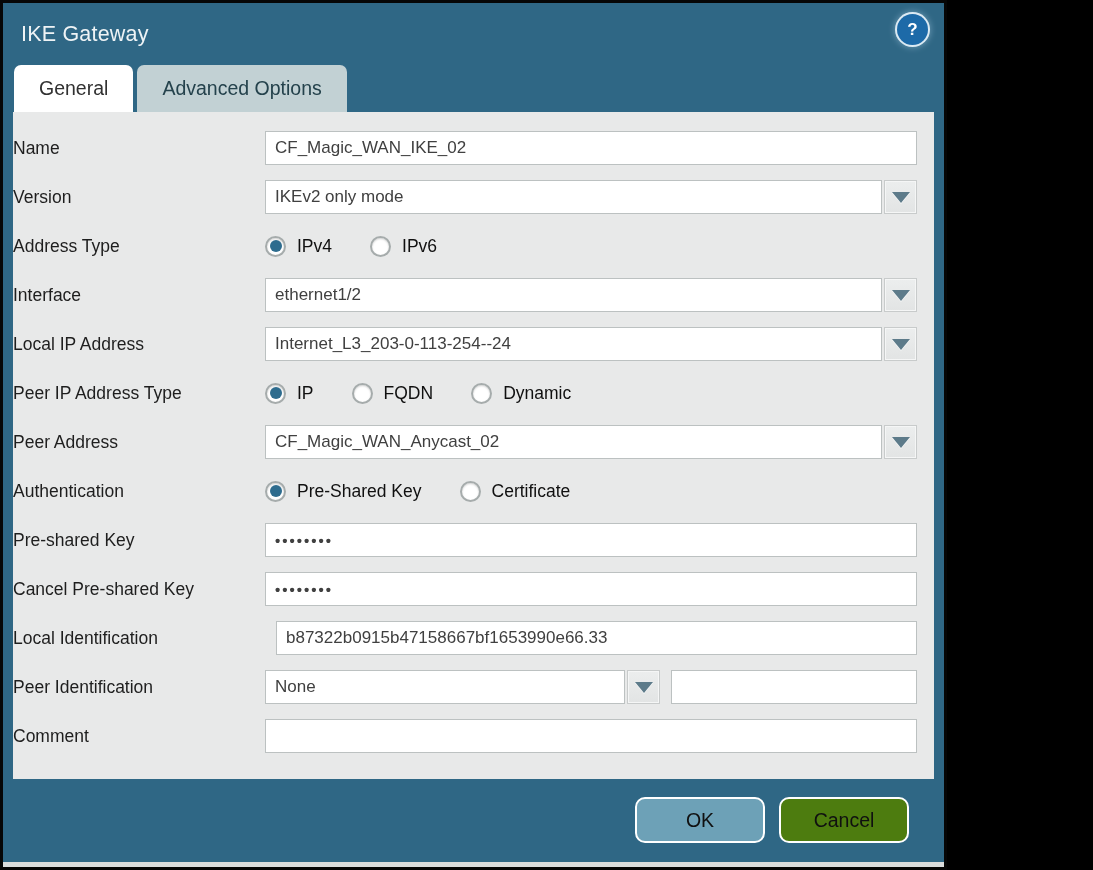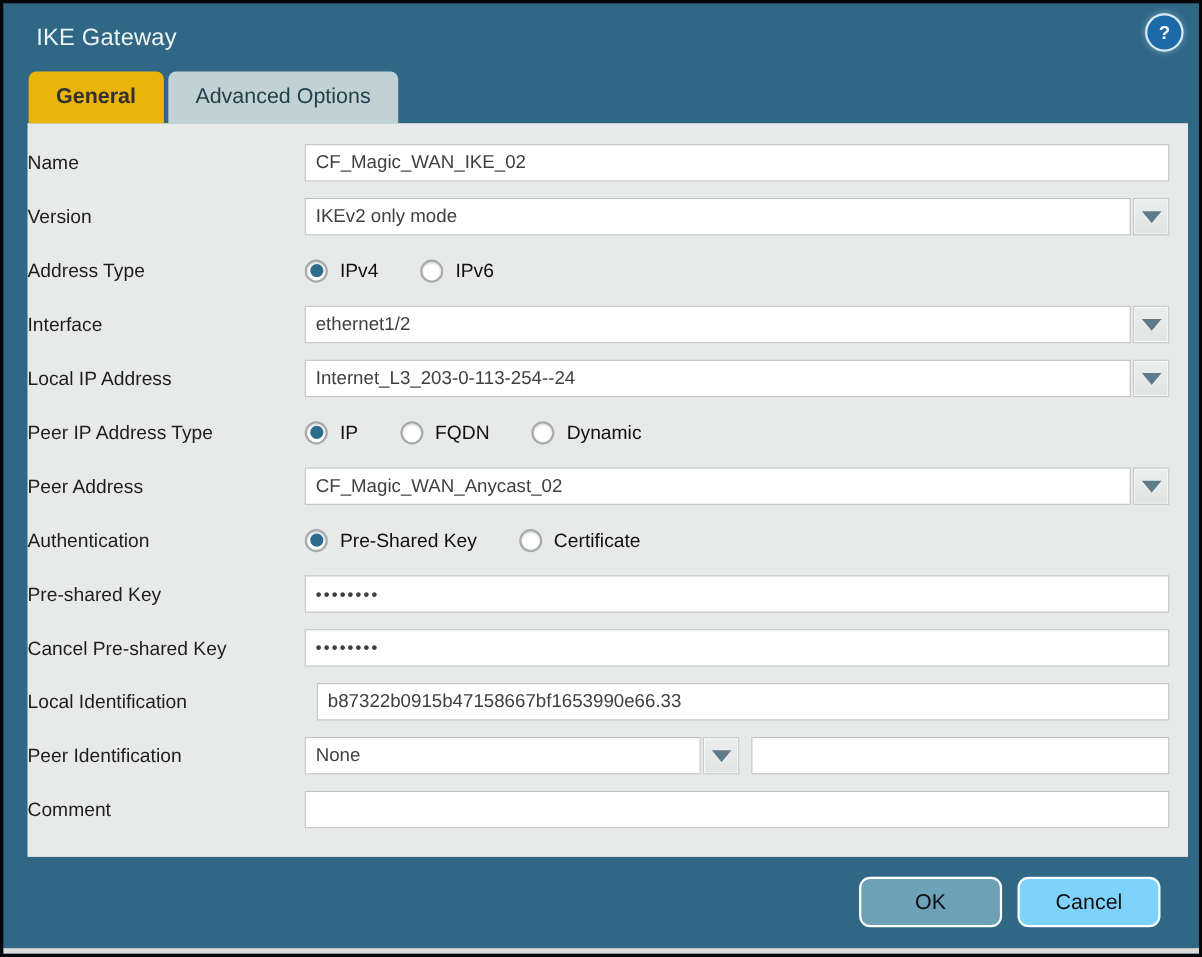--- a/index.html
+++ b/index.html
@@ -1,21 +1,21 @@
 <!DOCTYPE html>
 <html><head>
 <meta charset="utf-8">
 <style>
   * { margin:0; padding:0; box-sizing:border-box; }
   html,body { width:1093px; height:870px; background:#000; }
   body { font-family:"Liberation Sans", sans-serif; }
 
   .dialog {
-    position:relative; width:1093px; height:870px;
-    background:#2f6785; border:3px solid #060606; overflow:hidden;padding-left:12px;
+    position:relative; width:947px; height:870px;
+    background:#2f6785; border:3px solid #060606; overflow:hidden;
   }
 
   
   .titlebar { height:62px; display:flex; align-items:center; padding-left:18px; position:relative; }
   .title { color:#eef3f5; font-size:21.5px; letter-spacing:.2px; }
   .help {
     position:absolute; right:16px; top:11px; width:31px; height:31px; border-radius:50%;
     background:radial-gradient(circle at 50% 42%, #cfe7f5 0%, #7db4da 30%, #1d6aa8 72%, #155а8f 100%);
     background-color:#1d6aa8;
     box-shadow:0 0 0 2px rgba(235,245,252,.9), 0 0 7px 2px rgba(200,230,250,.45);
@@ -23,21 +23,21 @@
     color:#fff; font-weight:bold; font-size:17px; cursor:pointer;
   }
 
   
   .tabs { display:flex; gap:4px; height:47px; padding-left:11px; }
   .tab {
     display:flex; align-items:center; justify-content:center;
     padding:0 25px; border-radius:7px 7px 0 0;
     background:#c2d1d4; color:#24424c; font-size:19.5px; cursor:pointer;
   }
-  .tab.active { background:#eab308; color:#313131;font-weight:bold; }
+  .tab.active { background:#ffffff; color:#313131; }
 
   
   .panel { margin:0 10px; height:667px; background:#e8e9e9; padding-top:19px; }
 
   .row { display:flex; align-items:center; height:34px; margin-bottom:15px; }
   .lbl { width:242px; font-size:17.5px; color:#1e1e1e; flex:none; }
   .field { flex:1; margin-left:10px; margin-right:17px; display:flex; align-items:center; min-width:0; }
 
   .txt {
     height:34px; width:100%; border:1px solid #bcc1c1; background:#fff;
@@ -74,21 +74,21 @@
   .split-input { flex:1; margin-left:11px; min-width:0; }
 
   
   .footer { display:flex; justify-content:flex-end; align-items:flex-start; padding:18px 35px 0 0; gap:14px; }
   .btn {
     height:46px; min-width:130px; border:2px solid #fff; border-radius:10px;
     font-size:19.5px; color:#101010; cursor:pointer;
     font-family:"Liberation Sans", sans-serif; padding:0 20px;
   }
   .btn.ok { background:#6da1b7; }
-  .btn.cancel { background:#7dd3fc; }
+  .btn.cancel { background:#4d7c0f; }
 
   .bottom-strip { position:absolute; left:0; right:0; bottom:0; height:5px; background:#dbdddd; }
 </style>
 </head>
 <body>
 
 <div class="dialog">
 
   <div class="titlebar">
     <span class="title">IKE Gateway</span>

